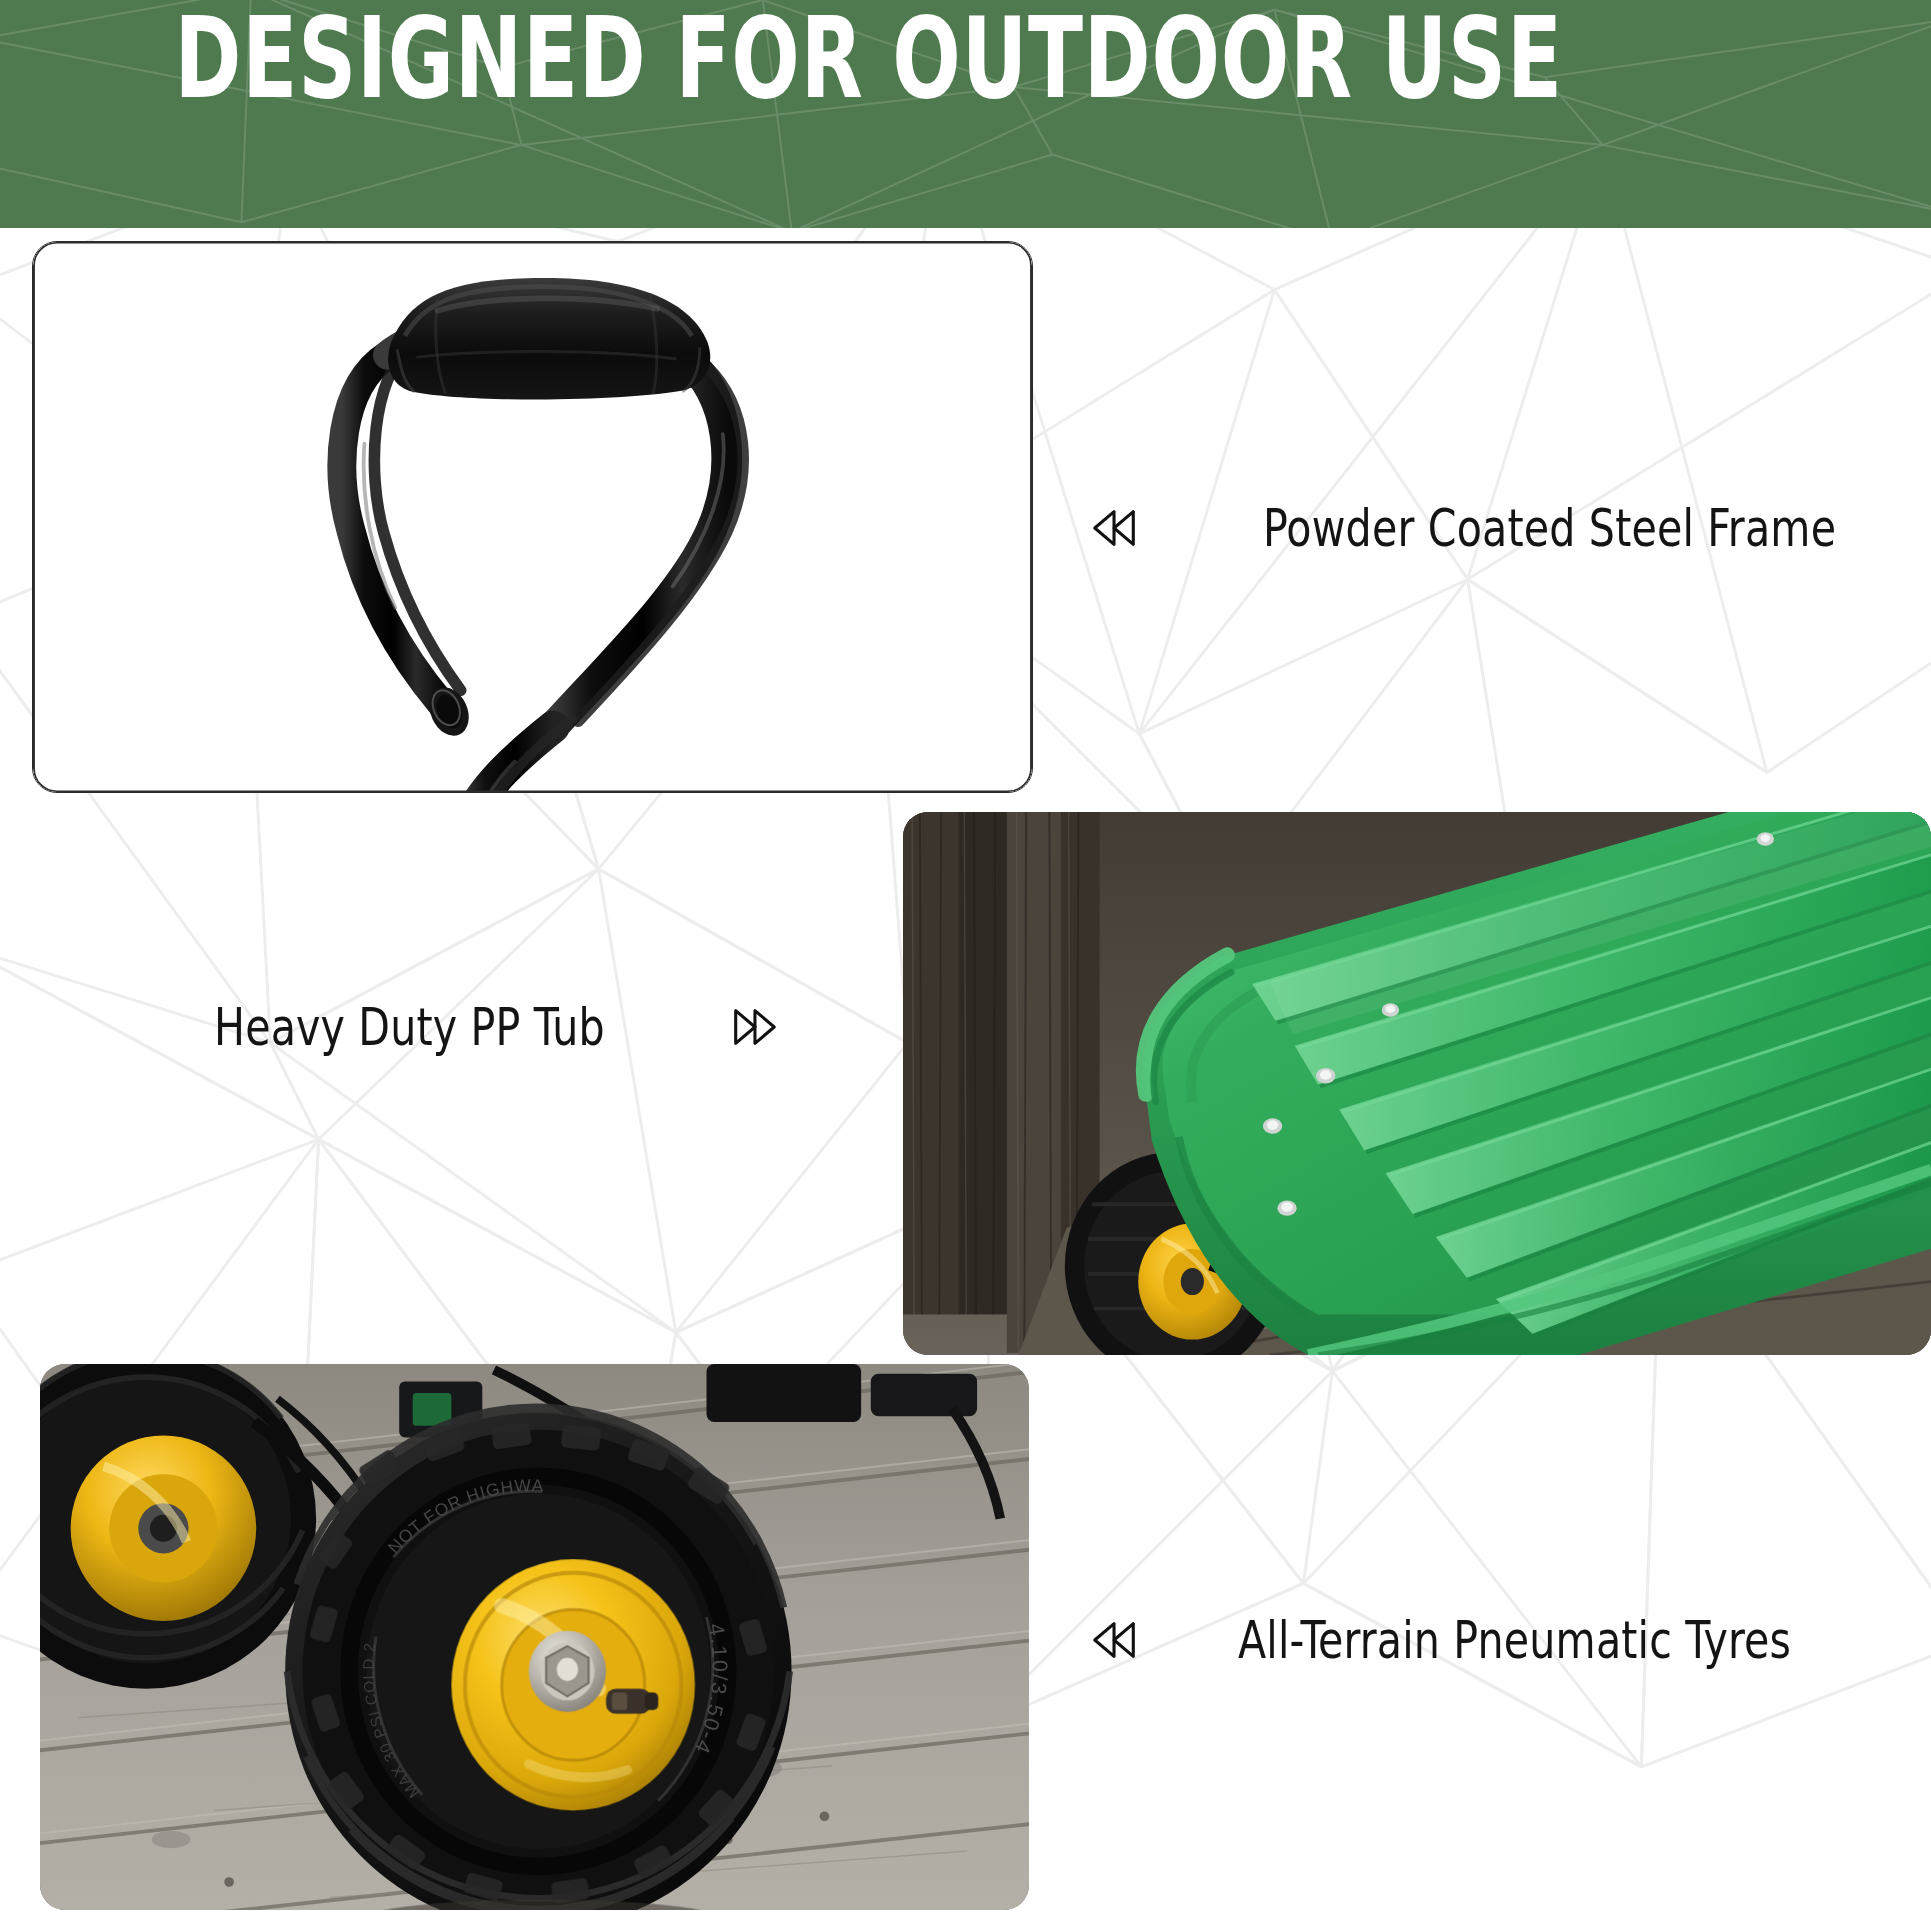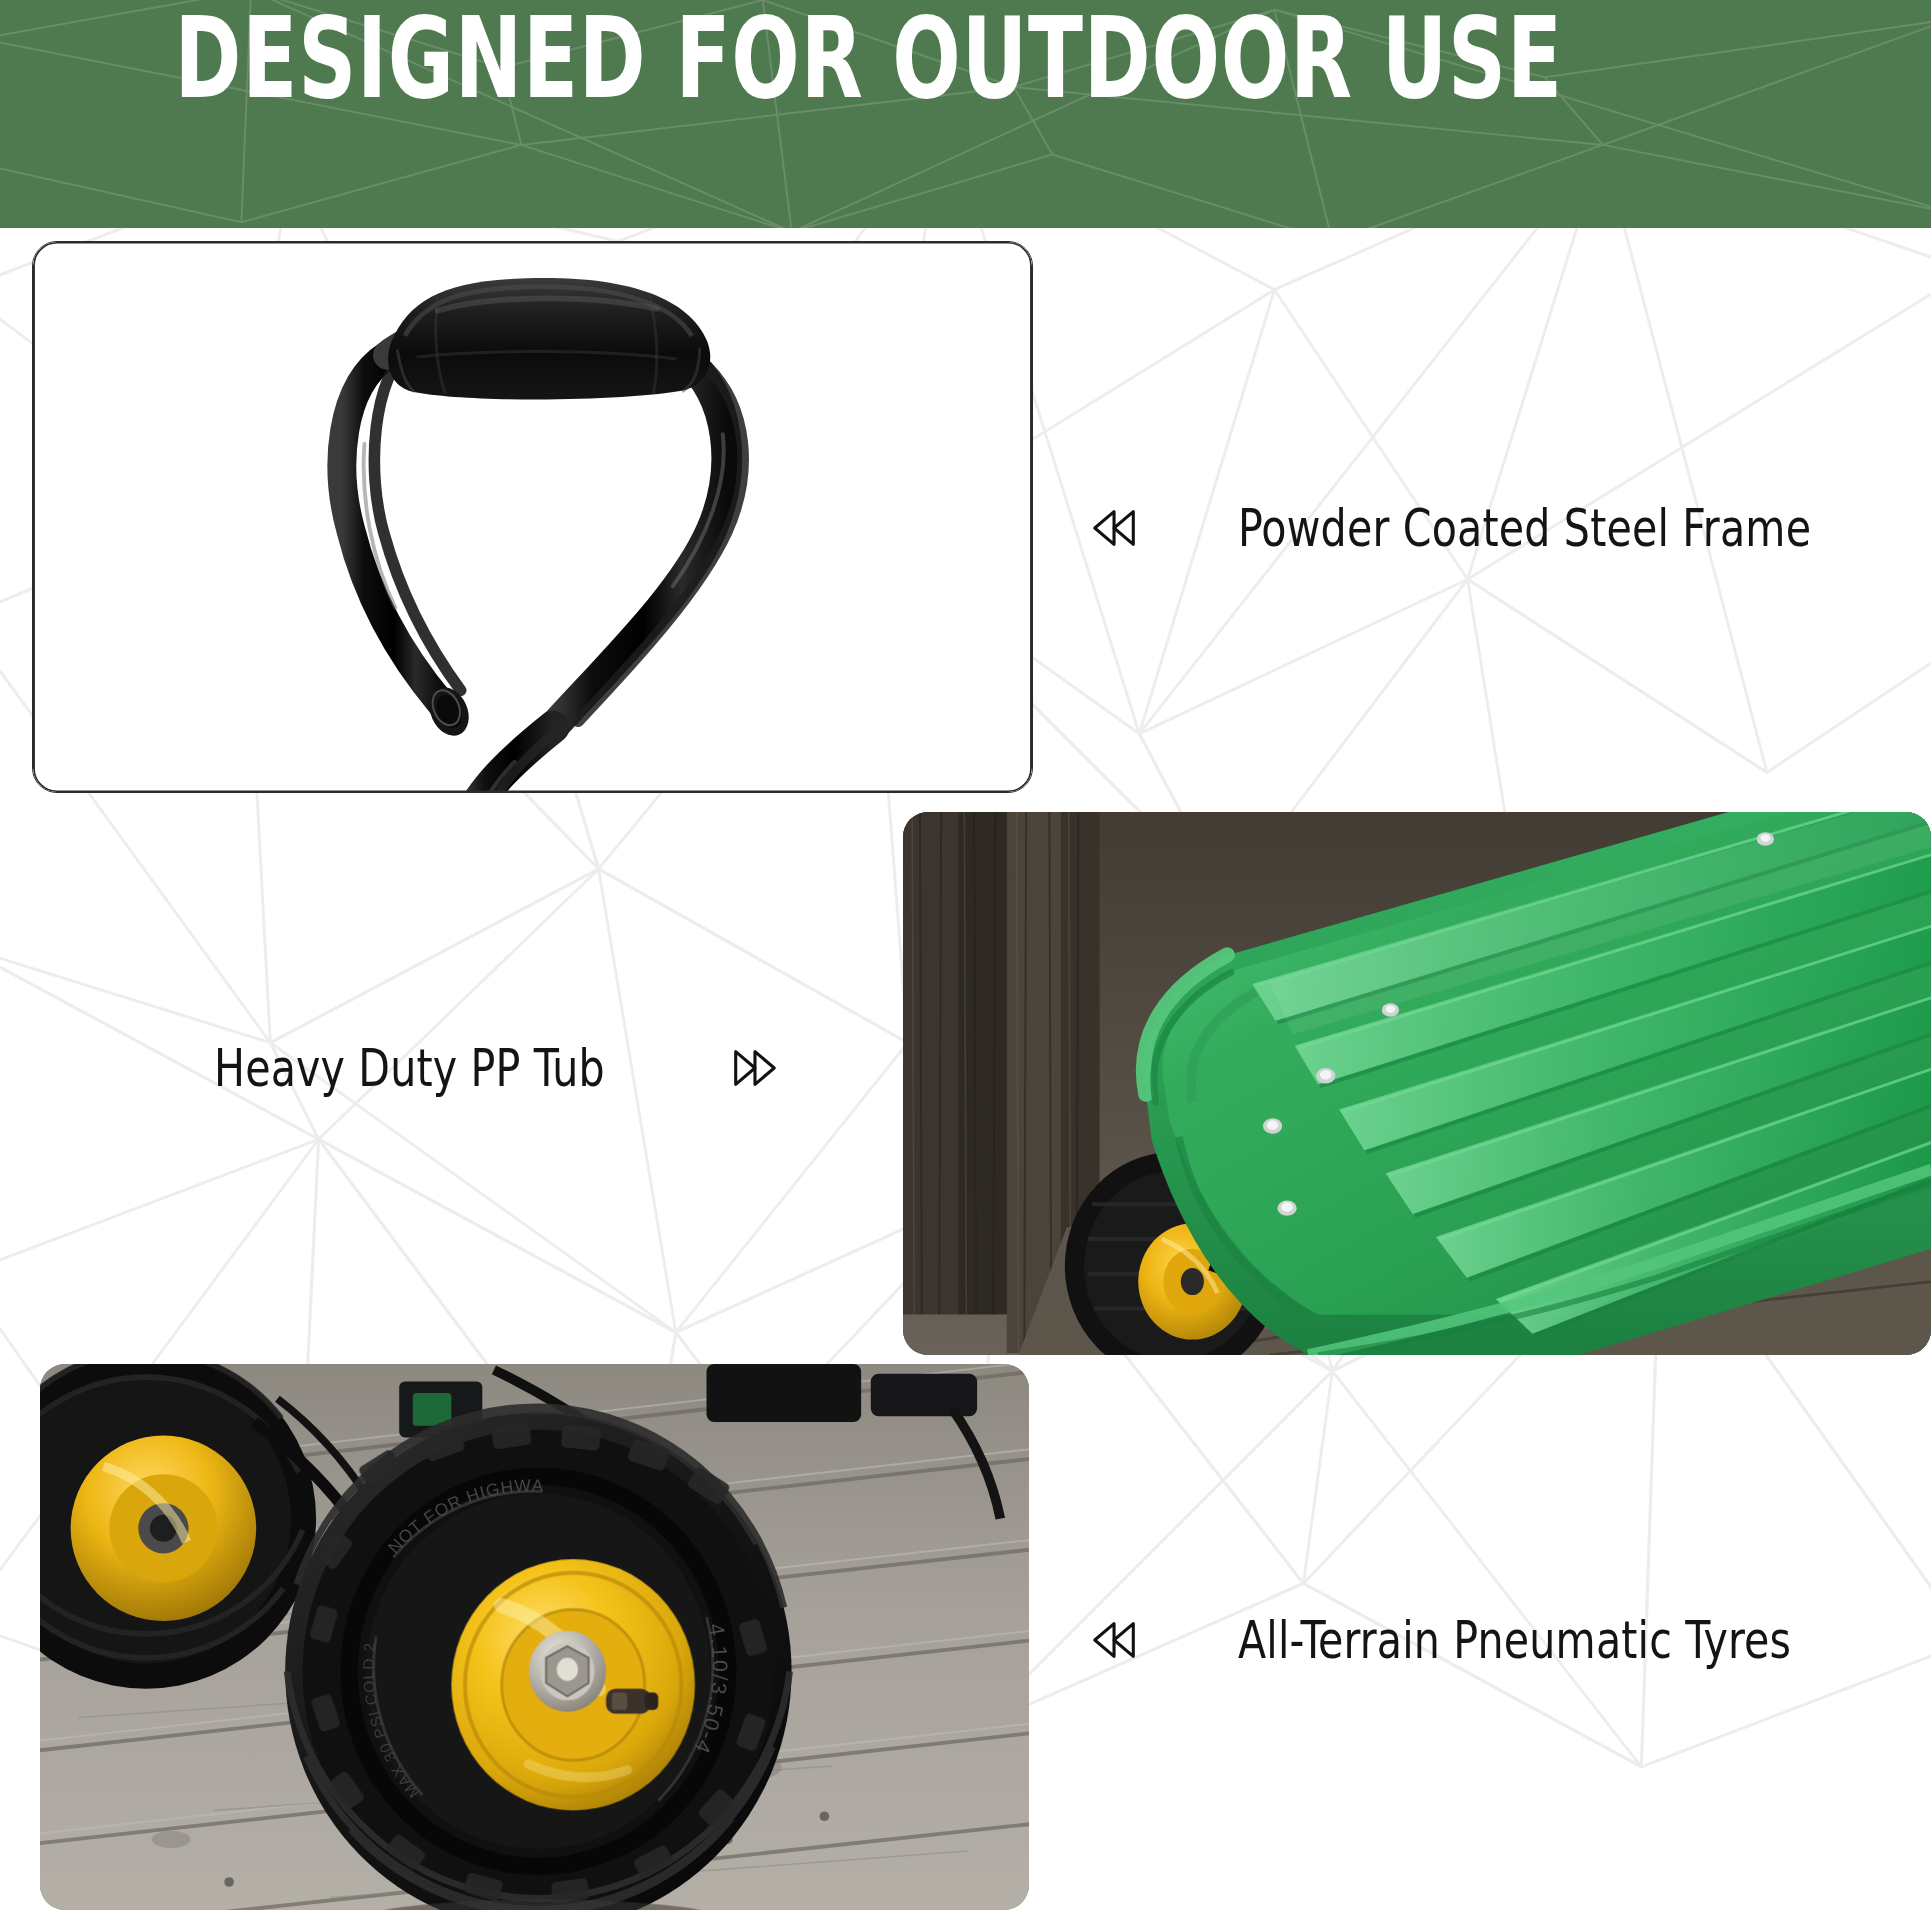--- a/index.html
+++ b/index.html
@@ -127,26 +127,27 @@
     display: inline-block;
     width: 52px;
     height: 52px;
     flex: 0 0 52px;
   }
   .marker svg { display: block; width: 52px; height: 52px; }
 
   #callout-frame {
     left: 1089px;
     top: 502px;
+    gap: 25px;
   }
   #callout-frame .callout-text { margin-left: 97px; }
 
   #callout-tub {
     left: 214px;
-    top: 1042px;
+    top: 1001px;
   }
   #callout-tub .marker { margin-left: 70px; }
 
   #callout-tyres {
     left: 1089px;
     top: 1614px;
   }
   #callout-tyres .callout-text { margin-left: 97px; }
 </style>
 </head>

